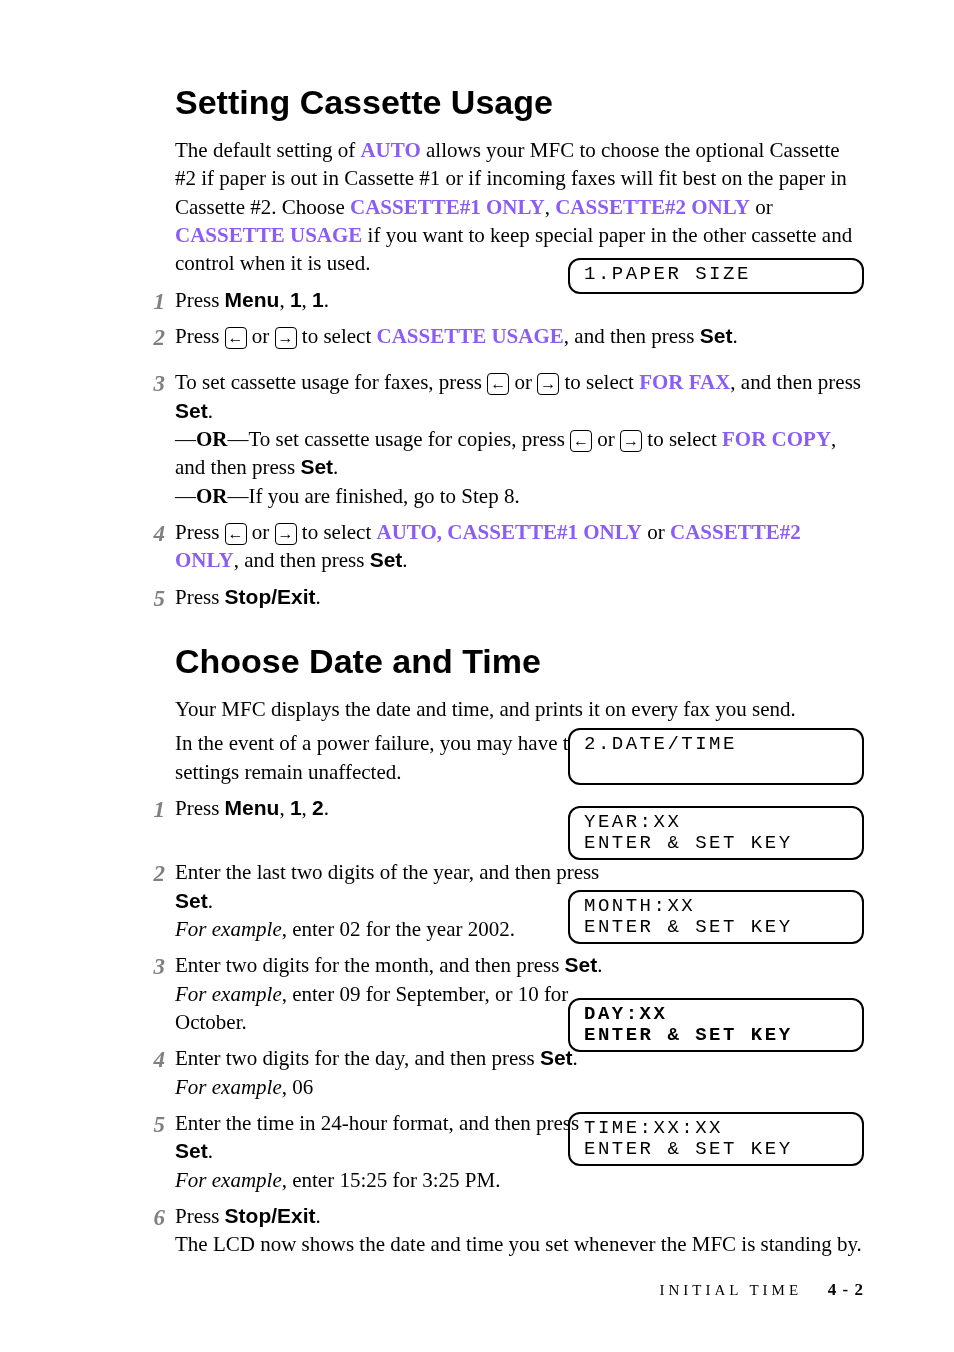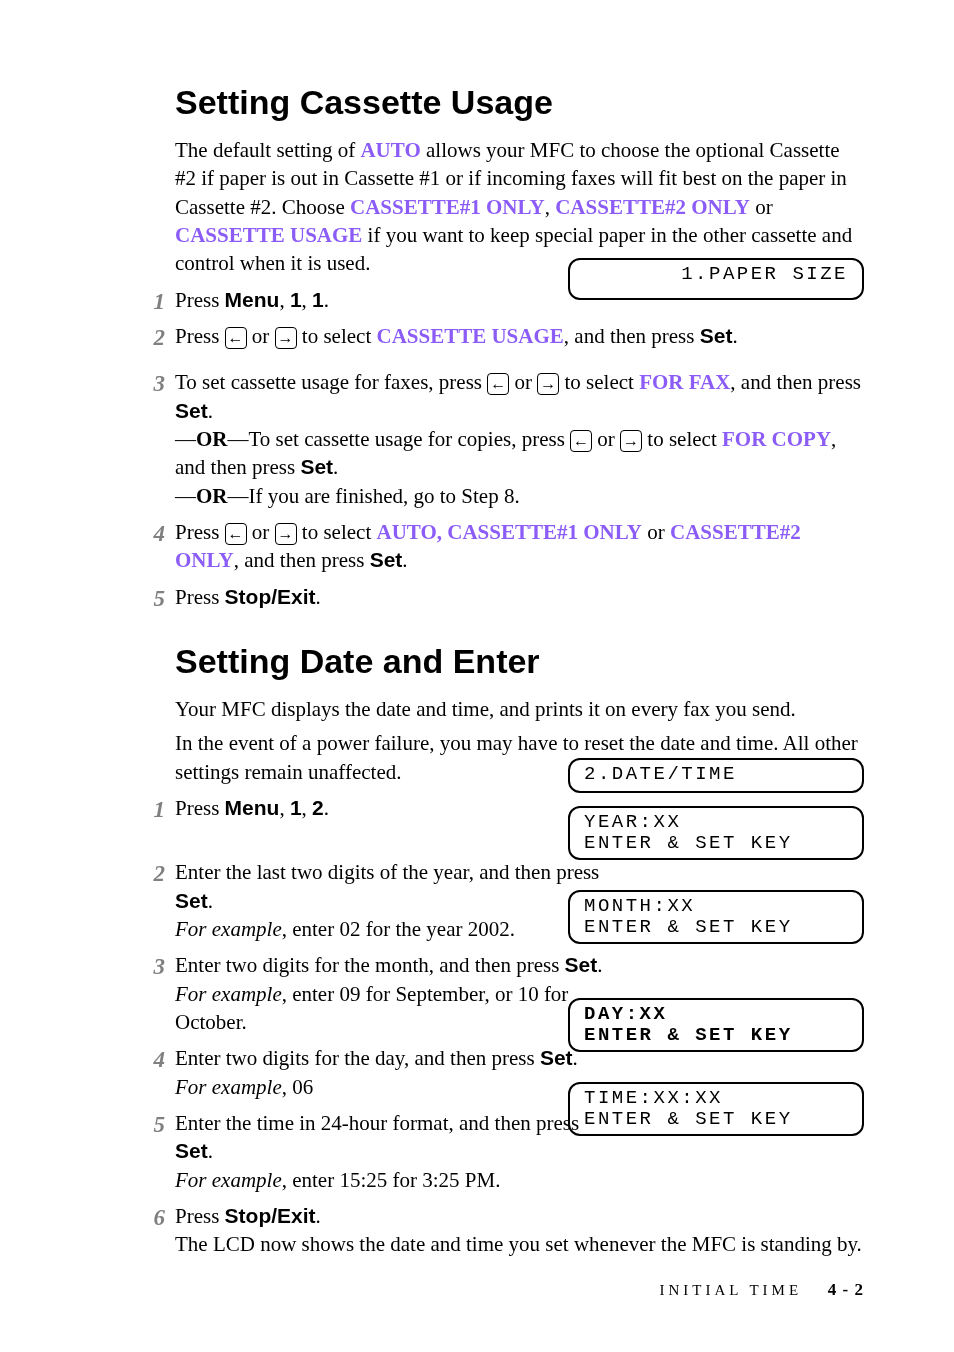--- a/index.html
+++ b/index.html
@@ -91,21 +91,21 @@
 </style>
 </head>
 <body>
 
 <h2>Setting Cassette Usage</h2>
 
 <p class="para">
   <span>The default setting of </span><span class="gray">AUTO</span><span> allows your MFC to choose the optional Cassette #2 if paper is out in Cassette #1 or if incoming faxes will fit best on the paper in Cassette #2. Choose </span><span class="gray">CASSETTE#1 ONLY</span><span>, </span><span class="gray">CASSETTE#2 ONLY</span><span> or </span><span class="gray">CASSETTE USAGE</span><span> if you want to keep special paper in the other cassette and control when it is used.</span>
 </p>
 
-<div class="lcd" style="top:258px; height:42px;text-align:right;">1.PAPER SIZE</div>
+<div class="lcd" style="top:258px; height:36px;">1.PAPER SIZE</div>
 
 <ol class="steps">
   <li>
     <span class="num">1</span>
     <span>Press </span><span class="b-sans">Menu</span><span>, </span><span class="b-sans">1</span><span>, </span><span class="b-sans">1</span><span>.</span>
   </li>
   <li>
     <span class="num">2</span>
     <span>Press  </span><span class="arrow-box">←</span><span>  or  </span><span class="arrow-box">→</span><span>  to select </span><span class="gray">CASSETTE USAGE</span><span>, and then press </span><span class="b-sans">Set</span><span>.</span>
   </li>
@@ -118,33 +118,33 @@
   <li>
     <span class="num">4</span>
     <span>Press  </span><span class="arrow-box">←</span><span>  or  </span><span class="arrow-box">→</span><span>  to select </span><span class="gray">AUTO, CASSETTE#1 ONLY</span><span> or </span><span class="gray">CASSETTE#2 ONLY</span><span>, and then press </span><span class="b-sans">Set</span><span>.</span>
   </li>
   <li>
     <span class="num">5</span>
     <span>Press </span><span class="b-sans">Stop/Exit</span><span>.</span>
   </li>
 </ol>
 
-<h2 style="margin-top:28px;">Setting Date and Enter</h2>
+<h2 style="margin-top:28px;">Choose Date and Time</h2>
 
 <p class="para">Your MFC displays the date and time, and prints it on every fax you send.</p>
 <p class="para">In the event of a power failure, you may have to reset the date and time. All other settings remain unaffected.</p>
 
-<div class="lcd" style="top:758px; height:35px;">2.DATE/TIME</div>
+<div class="lcd" style="top:728px; height:57px;">2.DATE/TIME</div>
 <div class="lcd" style="top:806px;">YEAR:XX
 ENTER &amp; SET KEY</div>
 <div class="lcd" style="top:890px;">MONTH:XX
 ENTER &amp; SET KEY</div>
 <div class="lcd" style="top:998px;font-weight:bold;">DAY:XX
 ENTER &amp; SET KEY</div>
-<div class="lcd" style="top:1082px;">TIME:XX:XX
+<div class="lcd" style="top:1112px;">TIME:XX:XX
 ENTER &amp; SET KEY</div>
 
 <ol class="steps">
   <li>
     <span class="num">1</span>
     <div class="step-flex">
       <span>Press </span><span class="b-sans">Menu</span><span>, </span><span class="b-sans">1</span><span>, </span><span class="b-sans">2</span><span>.</span>
     </div>
   </li>
   <li style="margin-top:36px;">

